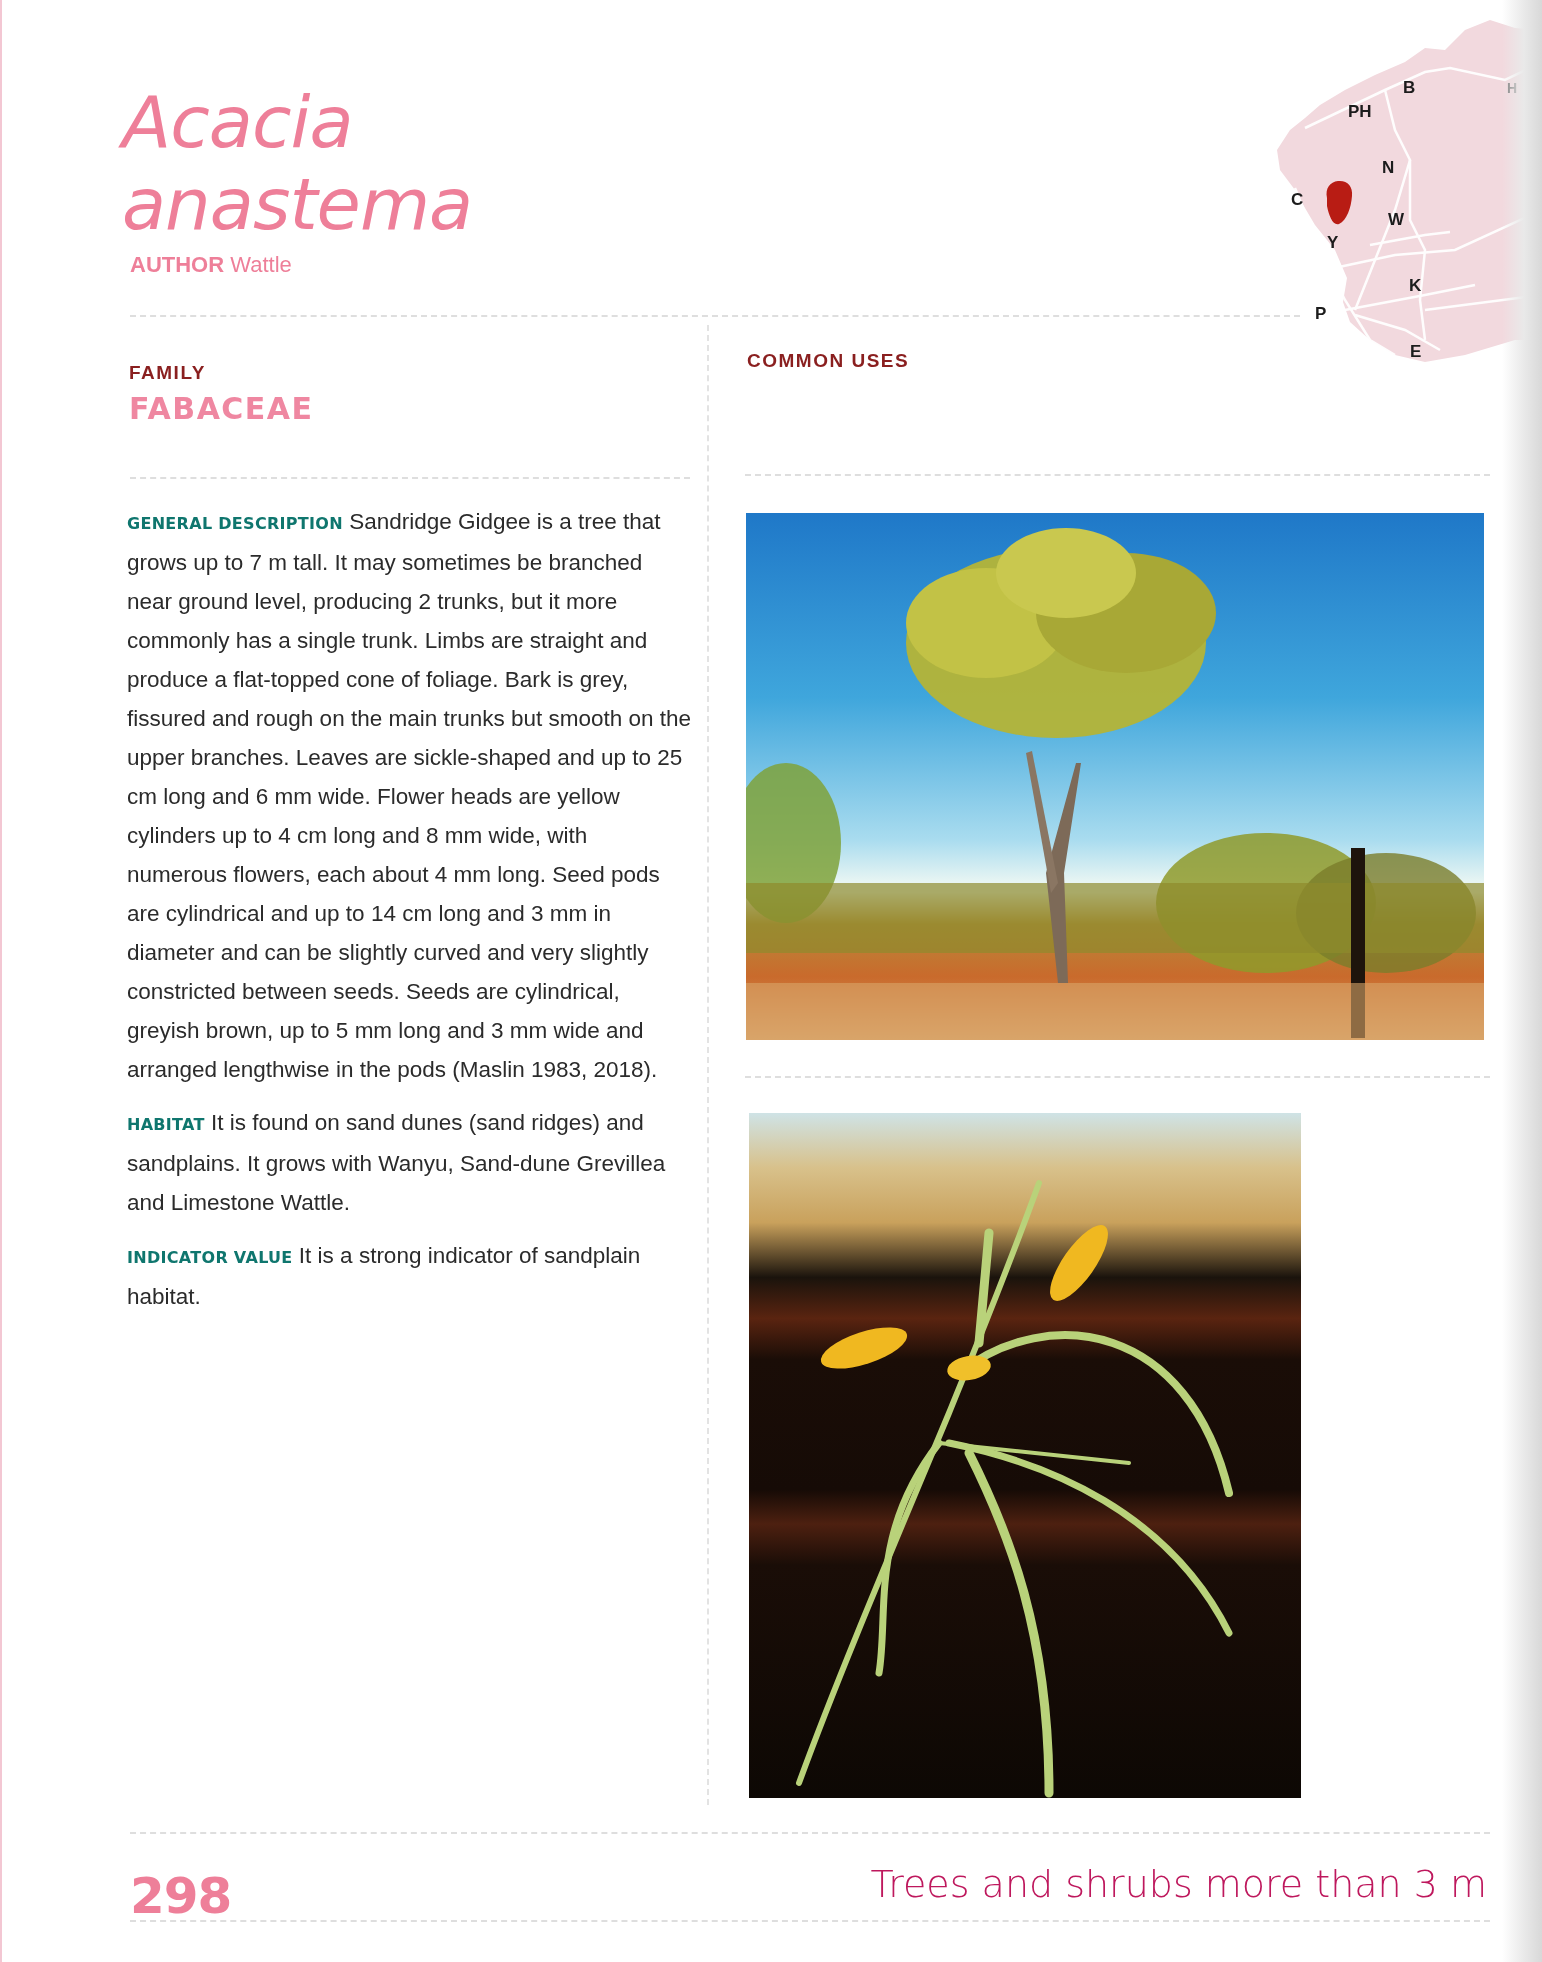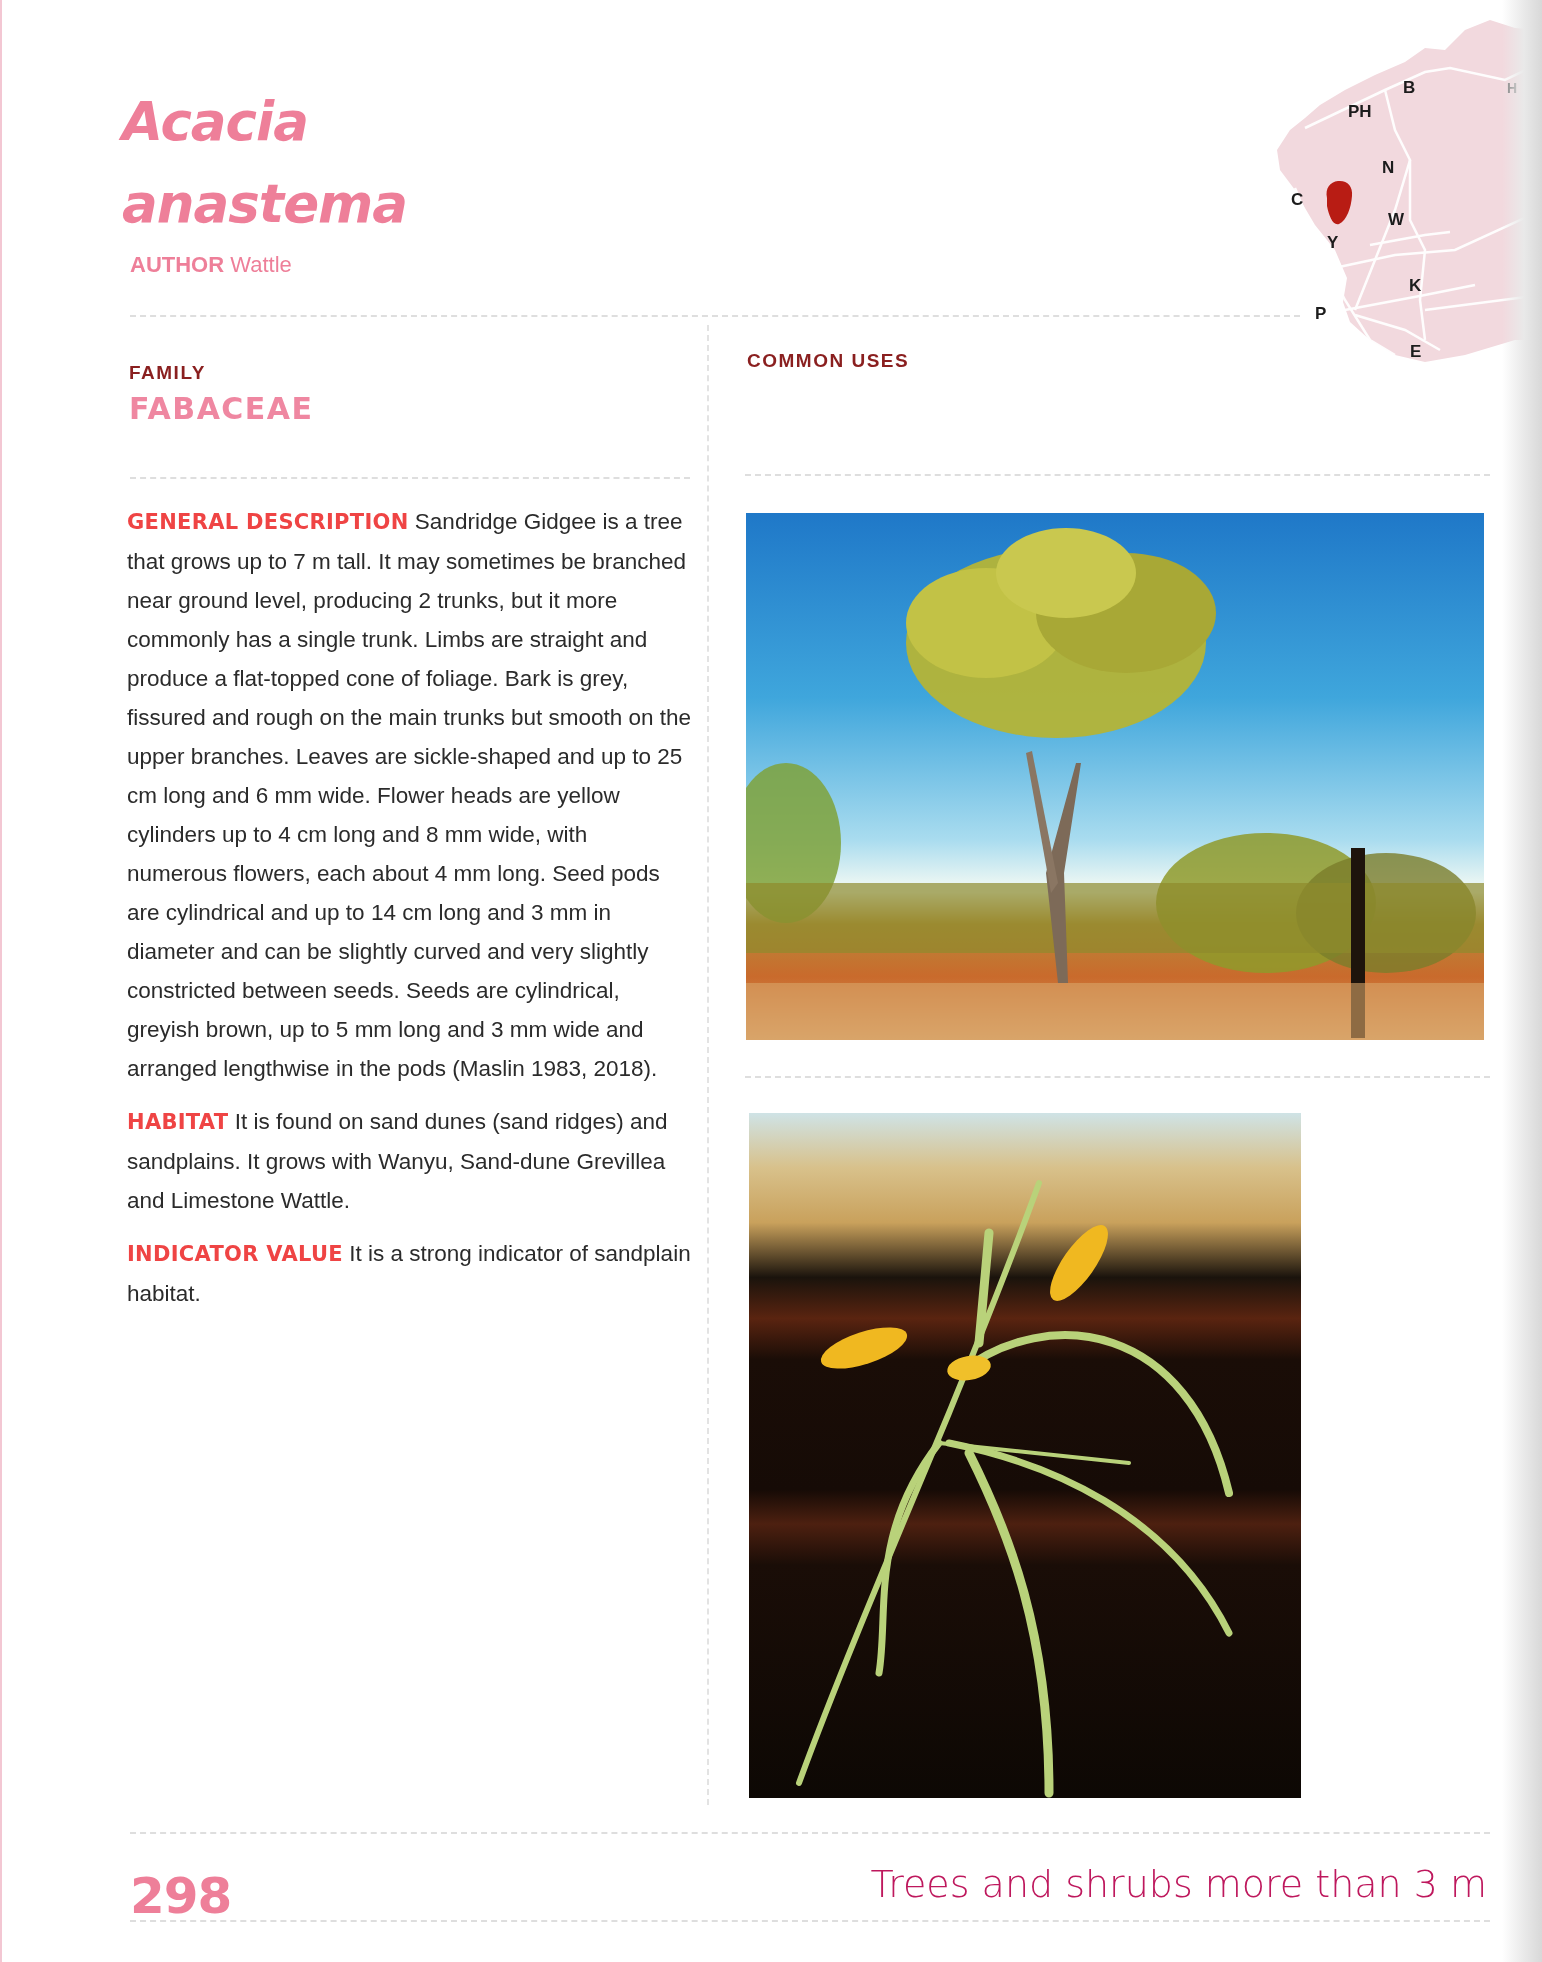--- a/index.html
+++ b/index.html
@@ -11,22 +11,22 @@
     }
     .page-edge {
       position: absolute; top: 0; right: 0; width: 40px; height: 1962px;
       background: linear-gradient(to right, rgba(255,255,255,0) 0%, #e9e9e9 55%, #d8d8d8 100%);
     }
     .left-edge {
       position: absolute; top: 0; left: 0; width: 2px; height: 1962px; background: #f3c7d3;
     }
     .title {
       position: absolute; left: 122px; top: 84px;
-      font-family: "DejaVu Sans", sans-serif; font-style: italic; font-weight: bold;
-      font-size: 53px; line-height: 76px; color: #ee7f99; letter-spacing: -1px;
+      font-family: "DejaVu Sans", sans-serif; font-style: italic; font-weight: normal;
+      font-size: 72px; line-height: 76px; color: #ee7f99; letter-spacing: -1px;
     }
     .author {
       position: absolute; left: 130px; top: 252px; font-size: 22px; color: #ee7f99;
     }
     .author b { font-weight: bold; }
     .dash-h {
       position: absolute; height: 0; border-top: 2px dashed #dedede;
     }
     .dash-v {
       position: absolute; width: 0; border-left: 2px dashed #e3e3e3;
@@ -41,22 +41,22 @@
     .family { position: absolute; left: 129px; top: 362px; }
     .family .label-pink-big { margin-top: 6px; }
     .common { position: absolute; left: 747px; top: 350px; width: 750px; }
     .common .label-pink-big { margin-top: 6px; }
     .body-text {
       position: absolute; left: 127px; top: 502px; width: 565px;
       font-size: 22.5px; line-height: 39px; color: #2b2b2b;
     }
     .body-text p { margin: 0 0 14px 0; }
     .hd {
-      font-family: "DejaVu Sans", sans-serif; font-weight: bold; color: #ef4444;
-      font-size: 21px; letter-spacing: 0.3px; text-align: right;
+      font-family: "DejaVu Sans", sans-serif; font-weight: bold; color: #0f766e;
+      font-size: 16px; letter-spacing: 0.3px; text-align: right;
     }
     .photo { position: absolute; overflow: hidden; }
     .photo1 {
       left: 746px; top: 513px; width: 738px; height: 527px;
       background:
         linear-gradient(to bottom, rgba(0,0,0,0) 0%, rgba(0,0,0,0) 72%, #b88a3a 78%, #c96a2c 88%, #d9a46a 100%),
         linear-gradient(to bottom, #1f78c8 0%, #3fa6dc 35%, #a9dcef 62%, #e8f5f3 70%);
     }
     .photo2 {
       left: 749px; top: 1113px; width: 552px; height: 685px;

